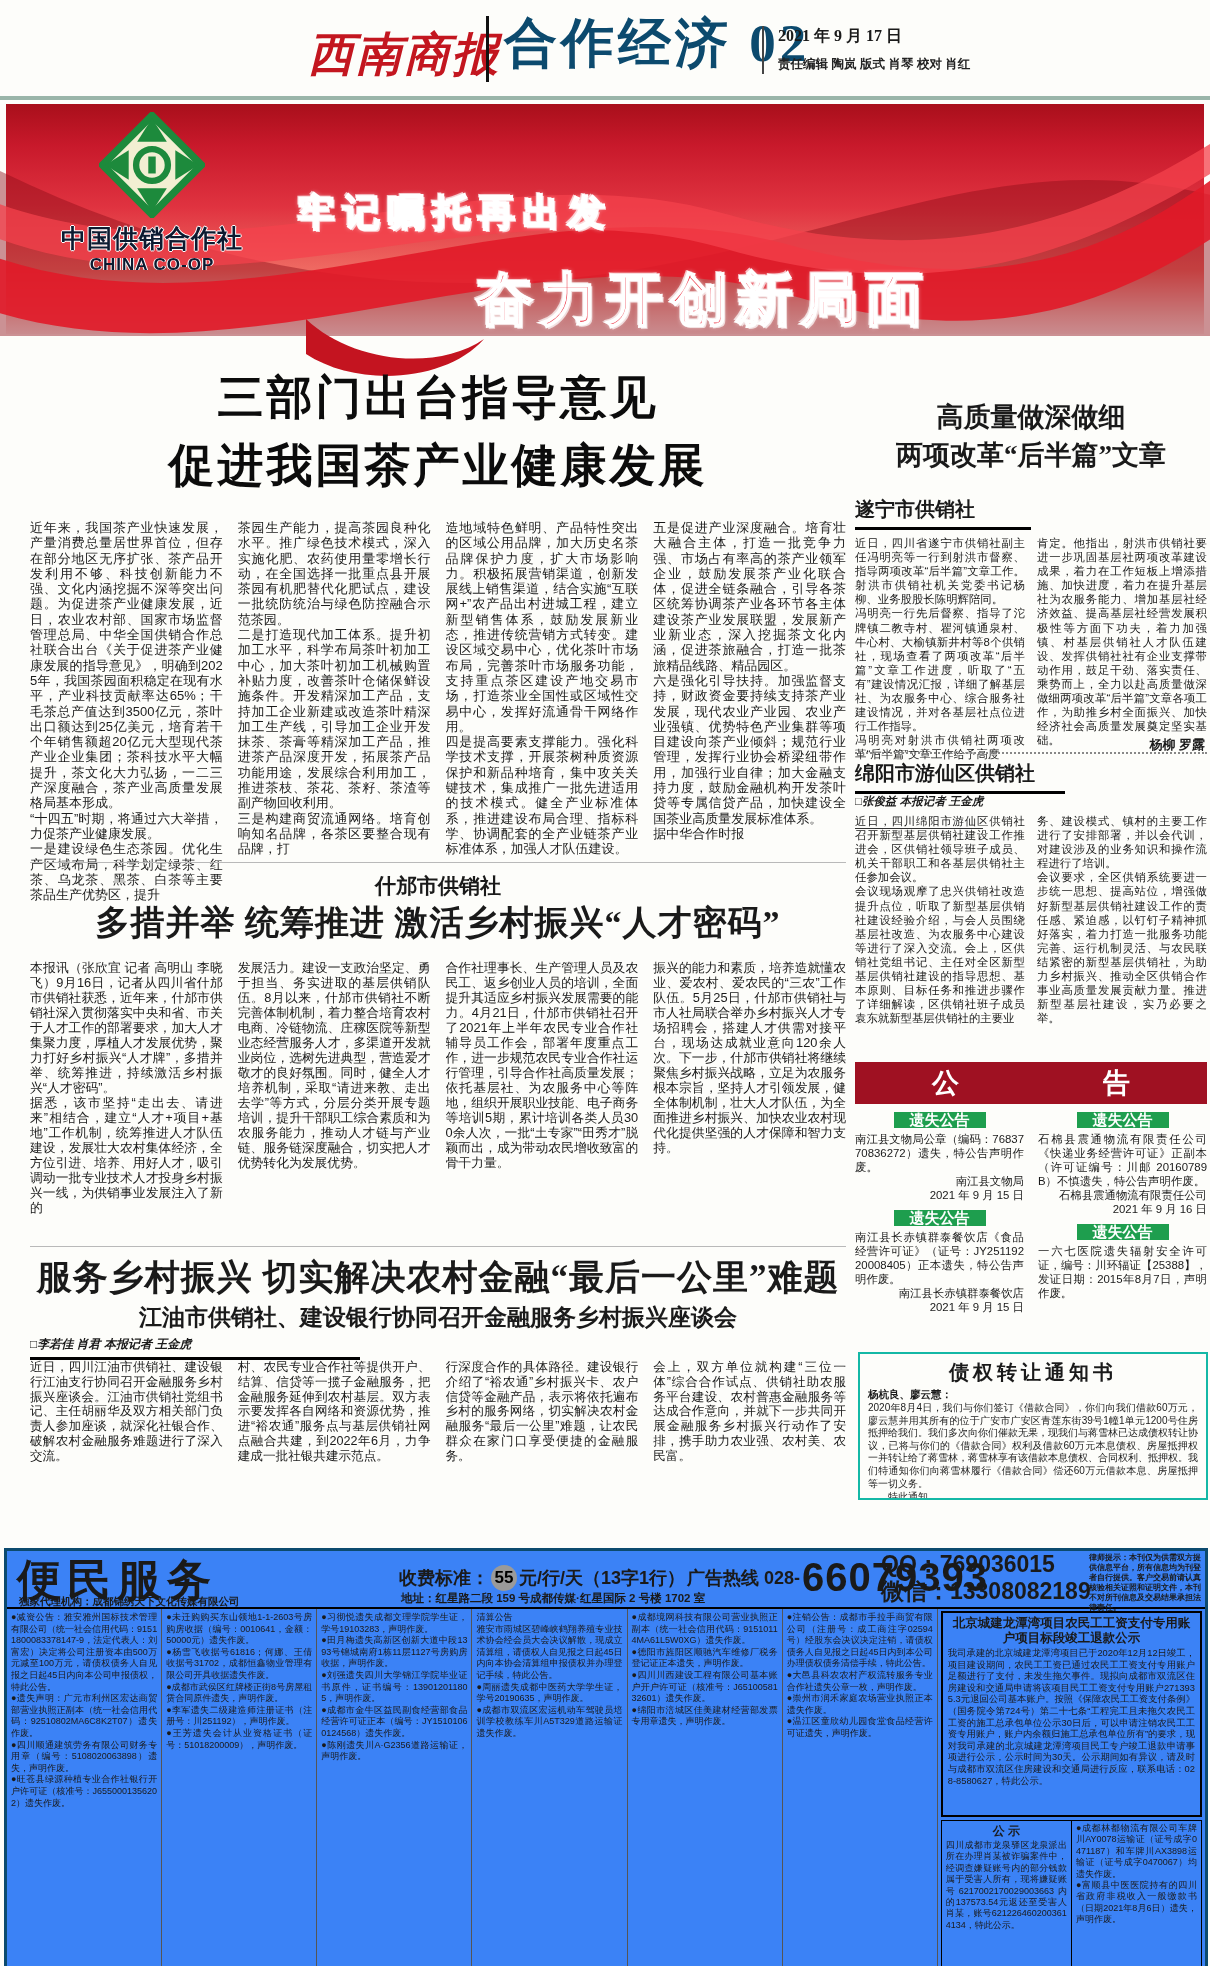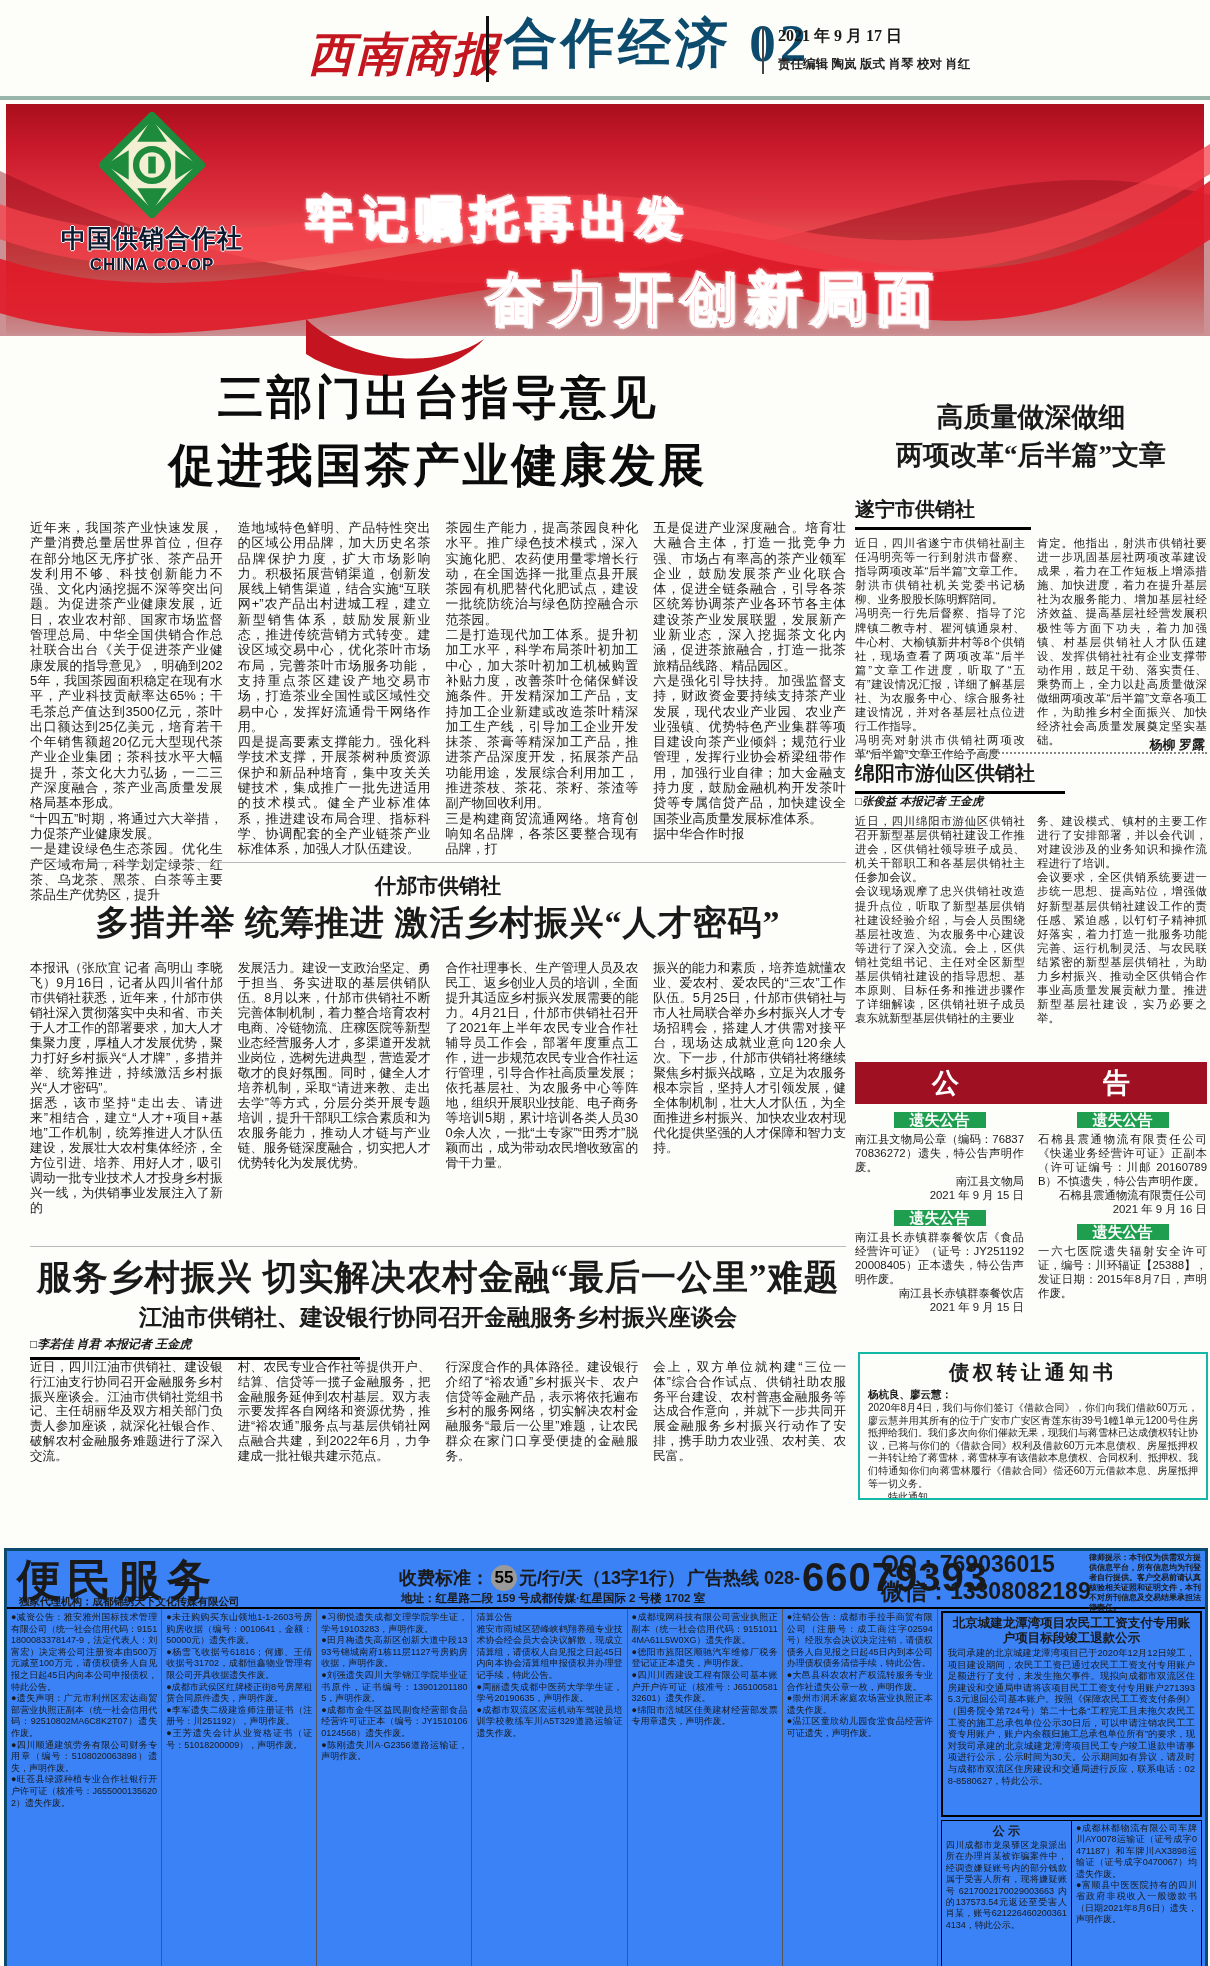--- a/index.html
+++ b/index.html
@@ -16,22 +16,22 @@
   .mh-date{left:778px;top:26px;font-size:16px;font-weight:bold;}
   .mh-staff{left:778px;top:56px;font-size:12.5px;font-weight:bold;color:#222;}
   .rule-teal{left:0;top:96px;width:1210px;height:4px;background:#9ab5a9;}
   
   .banner{left:6px;top:104px;width:1198px;height:230px;background:linear-gradient(180deg,#a90f1b 0%,#c8192b 18%,#e03340 45%,#ef6a62 72%,#f6cfc8 92%,#fbf3f0 100%);overflow:visible;}
   .banner svg.ribbons{position:absolute;left:0;top:0;width:1198px;height:300px;overflow:visible;}
   .logo-wrap{left:46px;top:8px;width:200px;text-align:center;}
   .logo-cn{font-size:25px;font-weight:900;color:#0d1a30;text-shadow:1px 0 #fff,-1px 0 #fff,0 1px #fff,0 -1px #fff;letter-spacing:1px;}
   .logo-en{font-size:17px;font-weight:bold;color:#0d1a30;letter-spacing:1px;text-shadow:1px 0 #fff,-1px 0 #fff;}
   .slogan{font-weight:900;font-family:"Liberation Serif",serif;color:#e8192c;letter-spacing:8px;-webkit-text-stroke:2px #ffffff;text-shadow:0 0 5px rgba(255,255,255,.9),2px 2px 0 rgba(255,255,255,.7),-2px -2px 0 rgba(255,255,255,.7);}
-  .slogan1{left:292px;top:84px;font-size:47px;margin-left:8px;}
-  .slogan2{left:470px;top:158px;font-size:57px;margin-left:10px;}
+  .slogan1{left:292px;top:84px;font-size:37px;}
+  .slogan2{left:470px;top:158px;font-size:57px;}
   
   .tea-h{left:30px;top:364px;width:816px;text-align:center;font-size:46px;font-weight:900;letter-spacing:3px;line-height:66px;color:#0c0c0c;}
   .tea-body{left:30px;top:520px;width:816px;height:336px;column-count:4;column-gap:15px;font-size:13px;line-height:15.3px;}
   .sep{background:#b9b9b9;height:1px;}
   
   .sf-kicker{left:30px;top:872px;width:816px;text-align:center;font-size:21px;font-weight:bold;}
   .sf-head{left:30px;top:900px;width:816px;text-align:center;font-size:34px;font-weight:900;letter-spacing:1px;}
   .sf-body{left:30px;top:960px;width:816px;height:278px;column-count:4;column-gap:15px;font-size:12.8px;line-height:15px;}
   
   .jy-h1{left:30px;top:1254px;width:816px;text-align:center;font-size:35px;font-weight:900;letter-spacing:1px;}
@@ -120,25 +120,25 @@
     <div class="abs slogan slogan1">牢记嘱托再出发</div>
     <div class="abs slogan slogan2">奋力开创新局面</div>
   </div>
 
   <div class="abs tea-h" style="top:364px">三部门出台指导意见</div>
   <div class="abs tea-h" style="top:432px">促进我国茶产业健康发展</div>
   <div class="abs tea-body">
     <div class="flow">近年来，我国茶产业快速发展，产量消费总量居世界首位，但存在部分地区无序扩张、茶产品开发利用不够、科技创新能力不强、文化内涵挖掘不深等突出问题。为促进茶产业健康发展，近日，农业农村部、国家市场监督管理总局、中华全国供销合作总社联合出台《关于促进茶产业健康发展的指导意见》，明确到2025年，我国茶园面积稳定在现有水平，产业科技贡献率达65%；干毛茶总产值达到3500亿元，茶叶出口额达到25亿美元，培育若干个年销售额超20亿元大型现代茶产业企业集团；茶科技水平大幅提升，茶文化大力弘扬，一二三产深度融合，茶产业高质量发展格局基本形成。
 “十四五”时期，将通过六大举措，力促茶产业健康发展。
 一是建设绿色生态茶园。优化生产区域布局，科学划定绿茶、红茶、乌龙茶、黑茶、白茶等主要茶品生产优势区，提升</div>
-    <div class="flow">造地域特色鲜明、产品特性突出的区域公用品牌，加大历史名茶品牌保护力度，扩大市场影响力。积极拓展营销渠道，创新发展线上销售渠道，结合实施“互联网+”农产品出村进城工程，建立新型销售体系，鼓励发展新业态，推进传统营销方式转变。建设区域交易中心，优化茶叶市场布局，完善茶叶市场服务功能，支持重点茶区建设产地交易市场，打造茶业全国性或区域性交易中心，发挥好流通骨干网络作用。
-四是提高要素支撑能力。强化科学技术支撑，开展茶树种质资源保护和新品种培育，集中攻关关键技术，集成推广一批先进适用的技术模式。健全产业标准体系，推进建设布局合理、指标科学、协调配套的全产业链茶产业标准体系，加强人才队伍建设。</div>
     <div class="flow">茶园生产能力，提高茶园良种化水平。推广绿色技术模式，深入实施化肥、农药使用量零增长行动，在全国选择一批重点县开展茶园有机肥替代化肥试点，建设一批统防统治与绿色防控融合示范茶园。
 二是打造现代加工体系。提升初加工水平，科学布局茶叶初加工中心，加大茶叶初加工机械购置补贴力度，改善茶叶仓储保鲜设施条件。开发精深加工产品，支持加工企业新建或改造茶叶精深加工生产线，引导加工企业开发抹茶、茶膏等精深加工产品，推进茶产品深度开发，拓展茶产品功能用途，发展综合利用加工，推进茶枝、茶花、茶籽、茶渣等副产物回收利用。
 三是构建商贸流通网络。培育创响知名品牌，各茶区要整合现有品牌，打</div>
+    <div class="flow">造地域特色鲜明、产品特性突出的区域公用品牌，加大历史名茶品牌保护力度，扩大市场影响力。积极拓展营销渠道，创新发展线上销售渠道，结合实施“互联网+”农产品出村进城工程，建立新型销售体系，鼓励发展新业态，推进传统营销方式转变。建设区域交易中心，优化茶叶市场布局，完善茶叶市场服务功能，支持重点茶区建设产地交易市场，打造茶业全国性或区域性交易中心，发挥好流通骨干网络作用。
+四是提高要素支撑能力。强化科学技术支撑，开展茶树种质资源保护和新品种培育，集中攻关关键技术，集成推广一批先进适用的技术模式。健全产业标准体系，推进建设布局合理、指标科学、协调配套的全产业链茶产业标准体系，加强人才队伍建设。</div>
     <div class="flow">五是促进产业深度融合。培育壮大融合主体，打造一批竞争力强、市场占有率高的茶产业领军企业，鼓励发展茶产业化联合体，促进全链条融合，引导各茶区统筹协调茶产业各环节各主体建设茶产业发展联盟，发展新产业新业态，深入挖掘茶文化内涵，促进茶旅融合，打造一批茶旅精品线路、精品园区。
 六是强化引导扶持。加强监督支持，财政资金要持续支持茶产业发展，现代农业产业园、农业产业强镇、优势特色产业集群等项目建设向茶产业倾斜；规范行业管理，发挥行业协会桥梁纽带作用，加强行业自律；加大金融支持力度，鼓励金融机构开发茶叶贷等专属信贷产品，加快建设全国茶业高质量发展标准体系。
 据中华合作时报</div>
   </div>
 
   <div class="abs sep" style="left:30px;top:862px;width:816px;"></div>
 
   <div class="abs sf-head serif">多措并举 统筹推进 激活乡村振兴“人才密码”</div>
   <div class="abs sf-kicker serif">什邡市供销社</div>
   <div class="abs sf-body">

